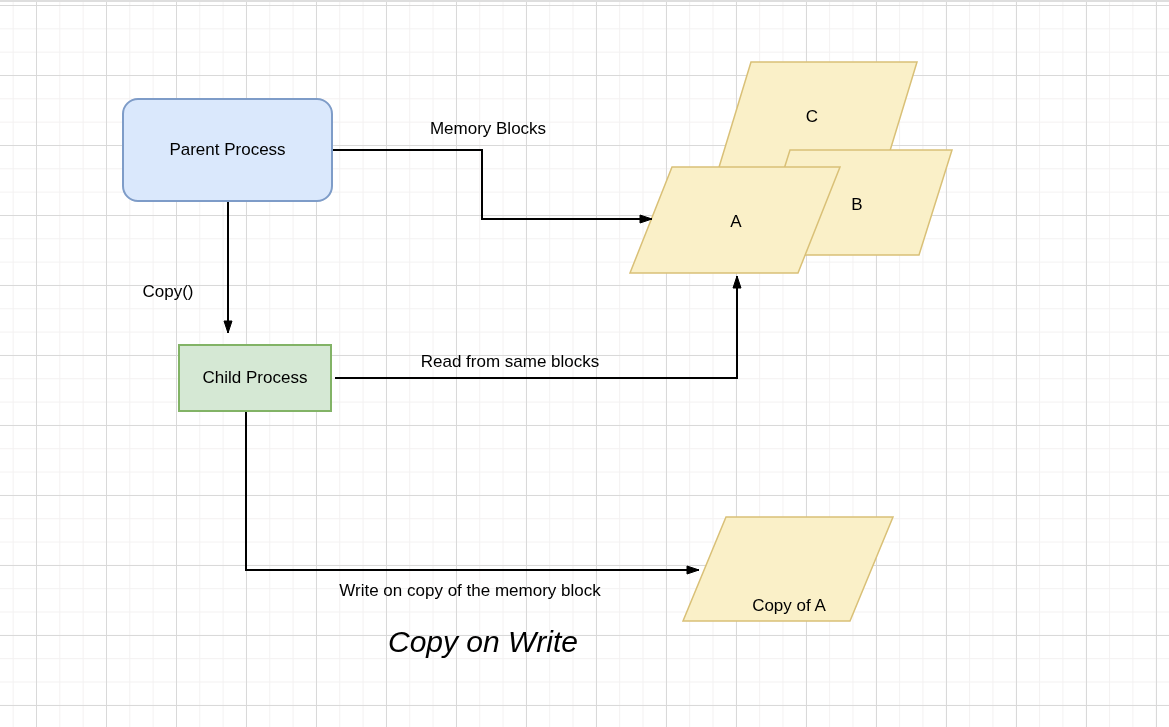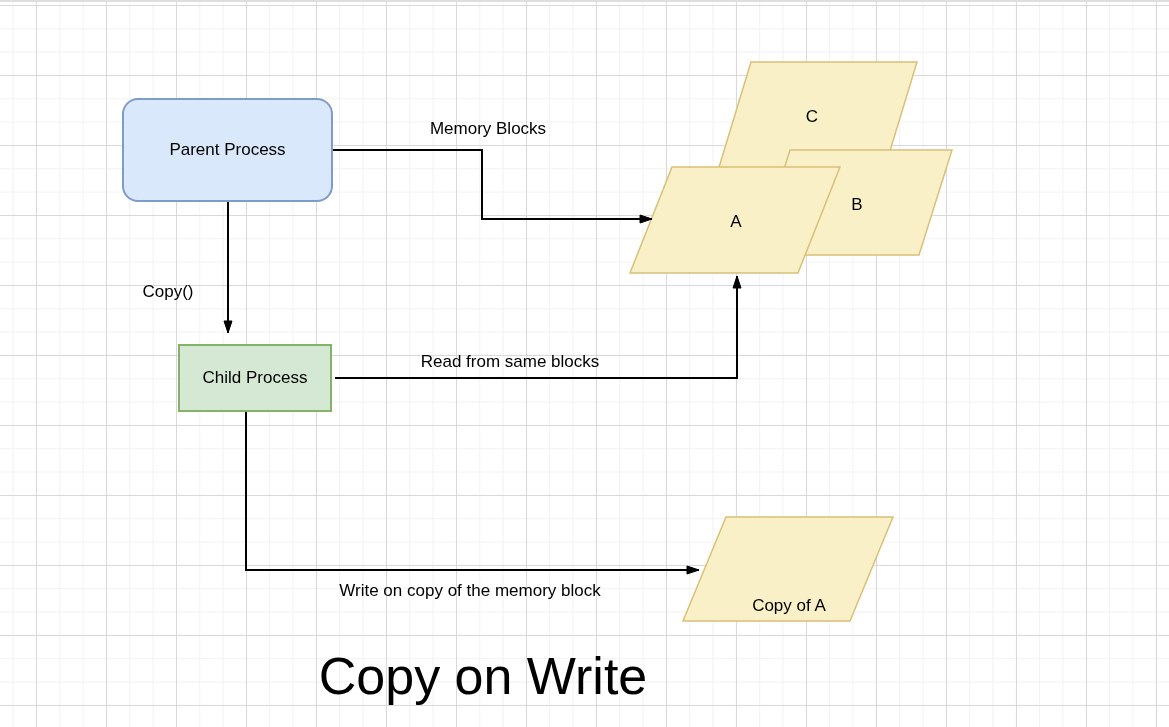--- a/index.html
+++ b/index.html
@@ -60,25 +60,26 @@
     position: absolute;
     z-index: 3;
     transform: translate(-50%, -50%);
     font-size: 17px;
     color: #000000;
     white-space: nowrap;
   }
   .diagram-title {
     position: absolute;
     z-index: 3;
-    left: 483px; top: 674px;
+    left: 483px; top: 640px;
     transform: translate(-50%, -50%);
-    font-size: 52px;
+    font-size: 30px;
     color: #000000;
     white-space: nowrap;
+    font-style: italic;
   }
 </style>
 </head>
 <body>
 
 <div class="canvas">
 
   <svg class="diagram-layer" viewBox="0 0 1169 727" xmlns="http://www.w3.org/2000/svg">
     <defs>
       <marker id="arrowhead" markerUnits="userSpaceOnUse" markerWidth="14" markerHeight="12" refX="13" refY="5" orient="auto">

